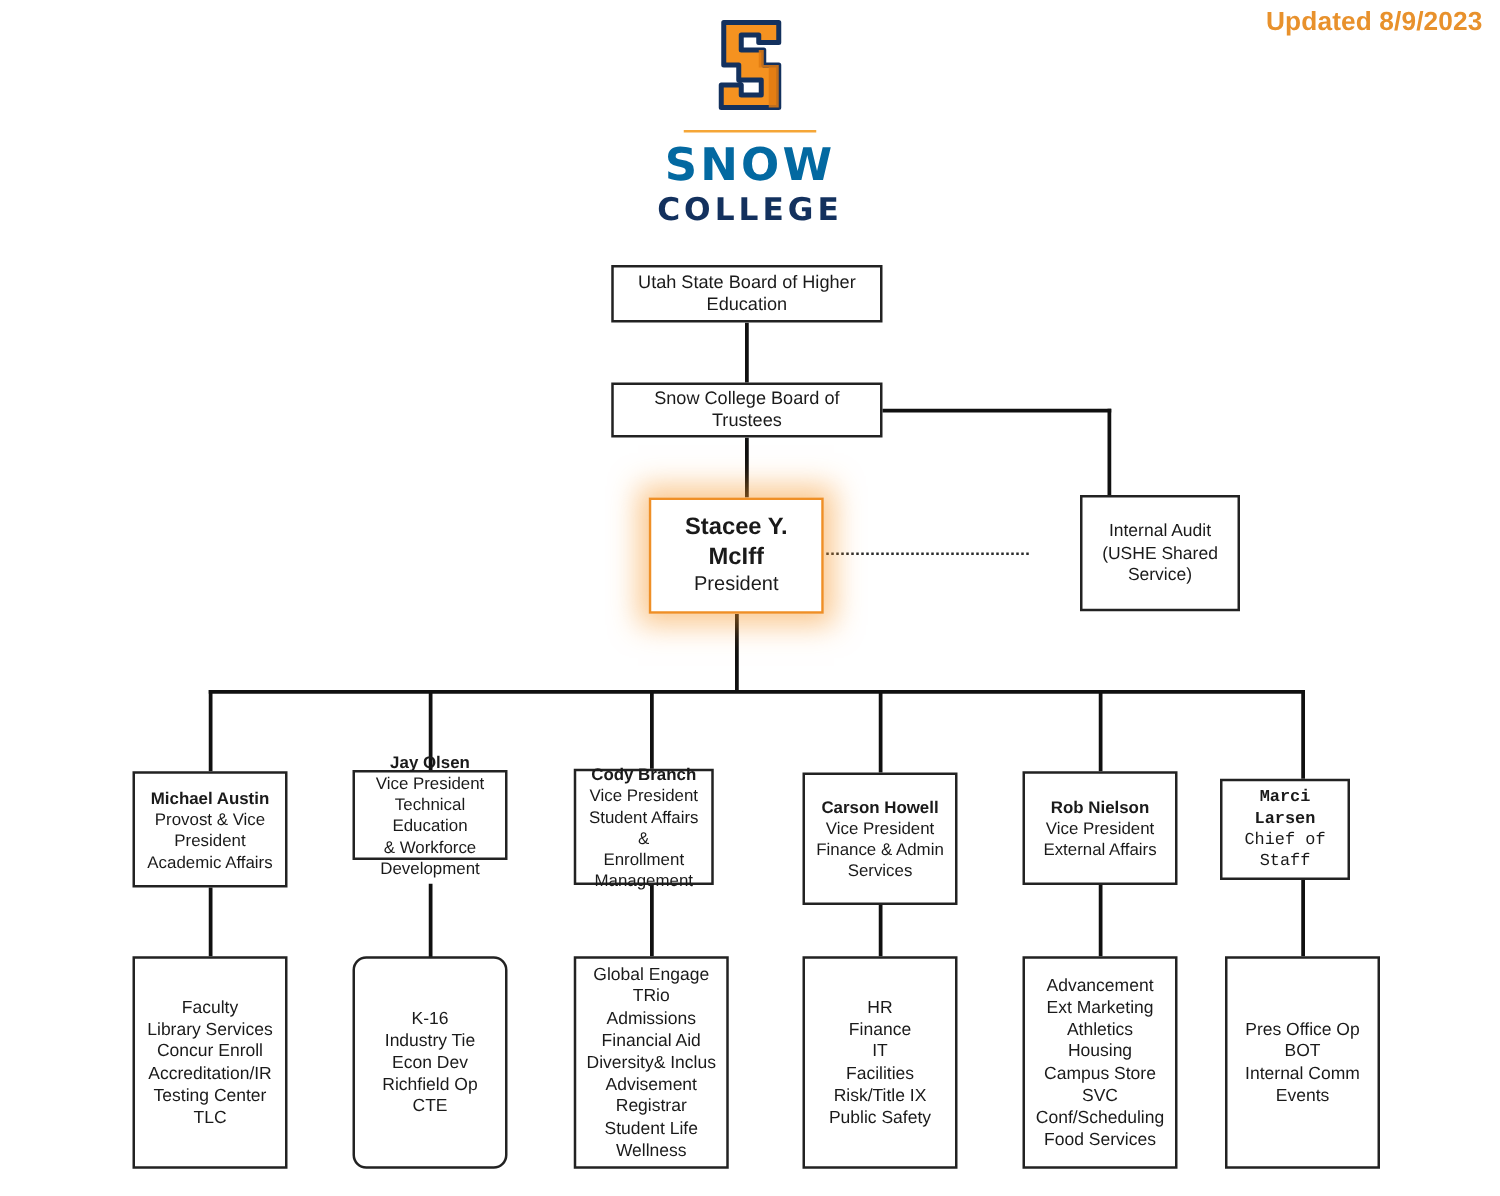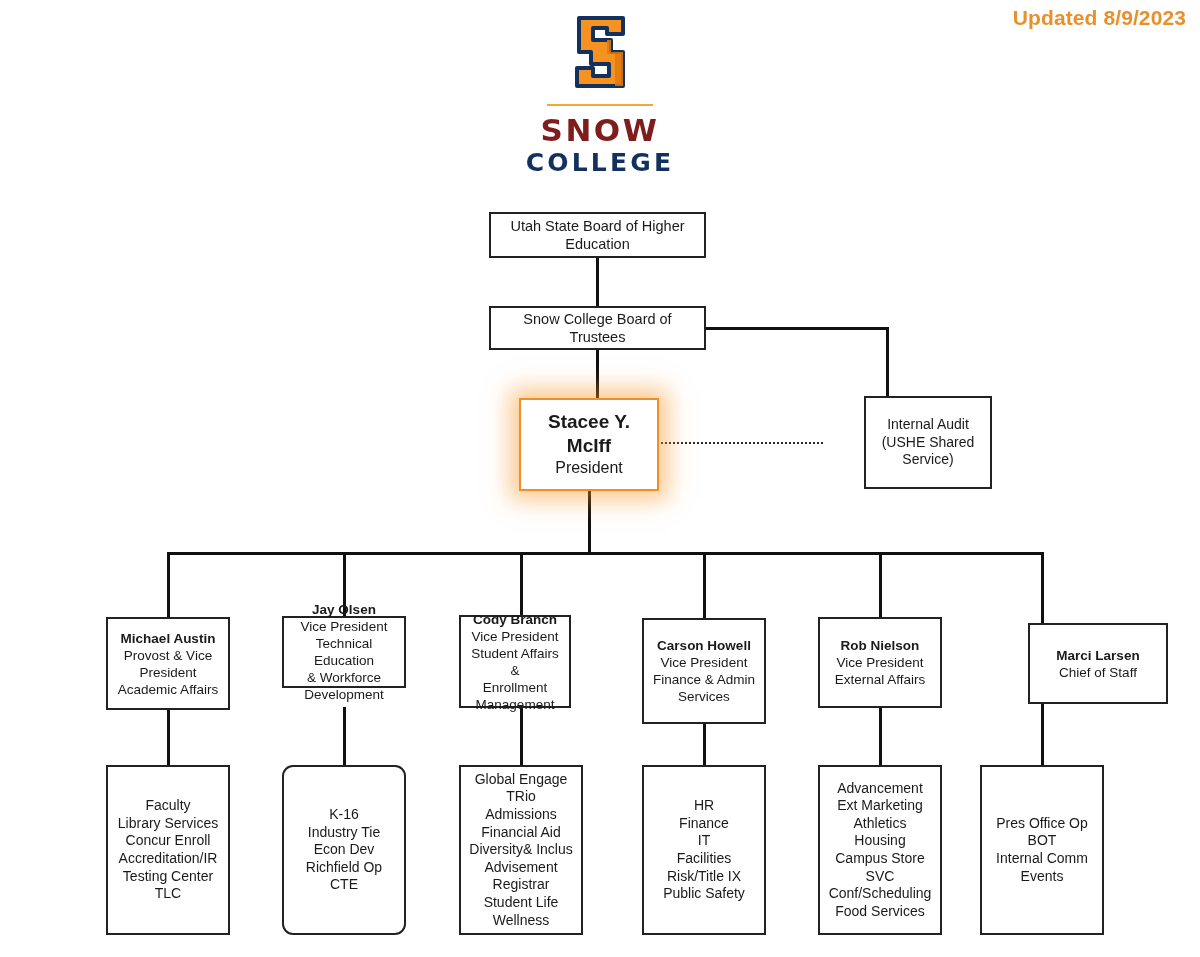--- a/index.html
+++ b/index.html
@@ -53,23 +53,23 @@
   }
   #logo-wordmark {
     margin-top: 9px;
     text-align: center;
     line-height: 1;
   }
   #logo-word-snow {
     display: block;
     font-family: "DejaVu Sans", sans-serif;
     font-weight: bold;
-    font-size: 31px;
+    font-size: 36px;
     letter-spacing: 2.5px;
-    color: #7f1d1d;
+    color: #0369a1;
   }
   #logo-word-college {
     display: block;
     margin-top: 4px;
     font-family: "DejaVu Sans", sans-serif;
     font-weight: bold;
     font-size: 25px;
     letter-spacing: 3.2px;
     color: #13315e;
   }
@@ -127,21 +127,21 @@
 
   #node-audit { left: 824px; top: 396px; width: 128px; height: 93px; font-size: 14px; margin-left: 40px; }
 
   
   .node-vp { font-size: 13.5px; }
   #node-vp-0 { left: 106px; top: 617px; width: 124px; height: 93px; }
   #node-vp-1 { left: 282px; top: 616px; width: 124px; height: 72px; }
   #node-vp-2 { left: 459px; top: 615px; width: 112px; height: 93px; }
   #node-vp-3 { left: 642px; top: 618px; width: 124px; height: 106px; }
   #node-vp-4 { left: 818px; top: 617px; width: 124px; height: 91px; }
-  #node-vp-5 { left: 1028px; top: 623px; width: 140px; height: 81px; }
+  #node-vp-5 { left: 976px; top: 623px; width: 104px; height: 81px; font-family: Liberation Mono, monospace; }
 
   
   .node-dept { font-size: 14px; align-items: center; }
   #node-dept-0 { left: 106px; top: 765px; width: 124px; height: 170px; }
   #node-dept-1 { left: 282px; top: 765px; width: 124px; height: 170px; border-radius: 11px; }
   #node-dept-2 { left: 459px; top: 765px; width: 124px; height: 170px; }
   #node-dept-3 { left: 642px; top: 765px; width: 124px; height: 170px; }
   #node-dept-4 { left: 818px; top: 765px; width: 124px; height: 170px; }
   #node-dept-5 { left: 980px; top: 765px; width: 124px; height: 170px; }
 </style>

